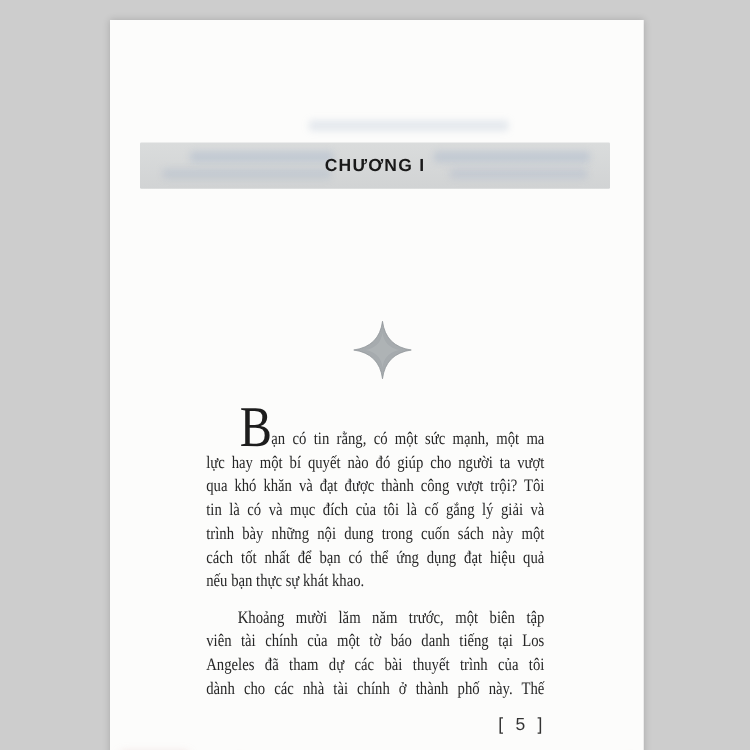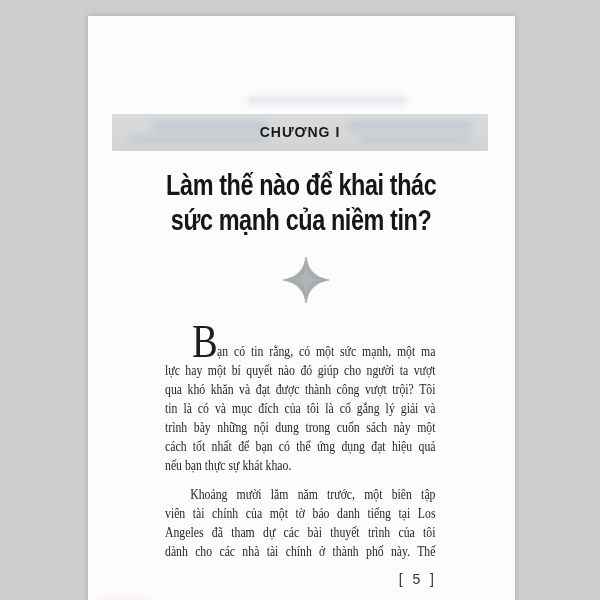--- a/index.html
+++ b/index.html
@@ -131,24 +131,20 @@
     <div class="ghost g-above"></div>
 
     <div class="chapter-bar" style="background:linear-gradient(#dadcdc,#d1d3d4);">
       <div class="ghost g-bar1"></div>
       <div class="ghost g-bar2"></div>
       <div class="ghost g-bar3"></div>
       <div class="ghost g-bar4"></div>
       <span class="label" style="color:#191919;">CHƯƠNG I</span>
     </div>
 
-    <div class="title" style="color:#161616;">
-      <span class="tline">Làm thế nào để khai thác</span><br>
-      <span class="tline">sức mạnh của niềm tin?</span>
-    </div>
 
     <div class="star-wrap">
       <svg width="48" height="48" viewBox="-24 -24 48 48">
         <path d="M0,-23 Q2.5,-3 23,0 Q2.5,3 0,23 Q-2.5,3 -23,0 Q-2.5,-3 0,-23 Z" fill="#a6abae" stroke="#8d9397" stroke-width="0.6"></path>
         <path d="M0,-14 Q1.5,-2 14,0 Q1.5,2 0,14 Q-1.5,2 -14,0 Q-1.5,-2 0,-14 Z" fill="#b4b9bc" opacity="0.55"></path>
       </svg>
     </div>
 
     <div class="body-text">
       <div class="para1">

